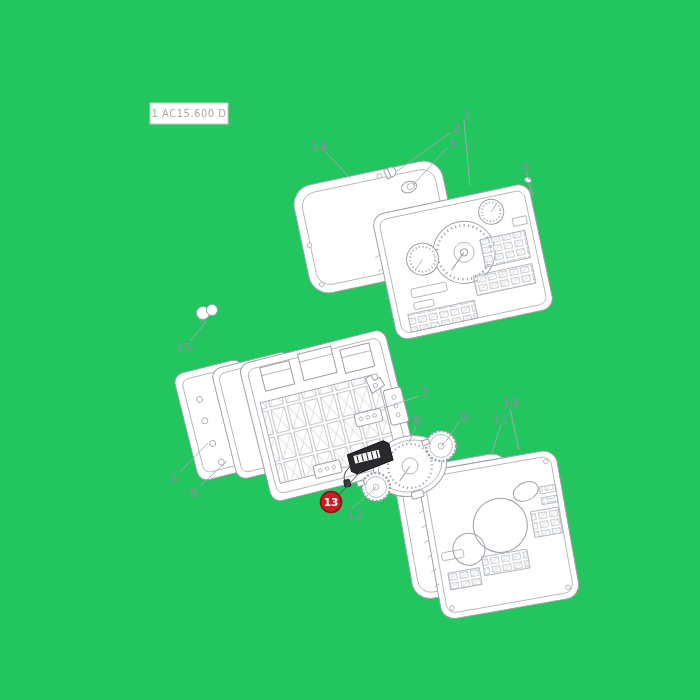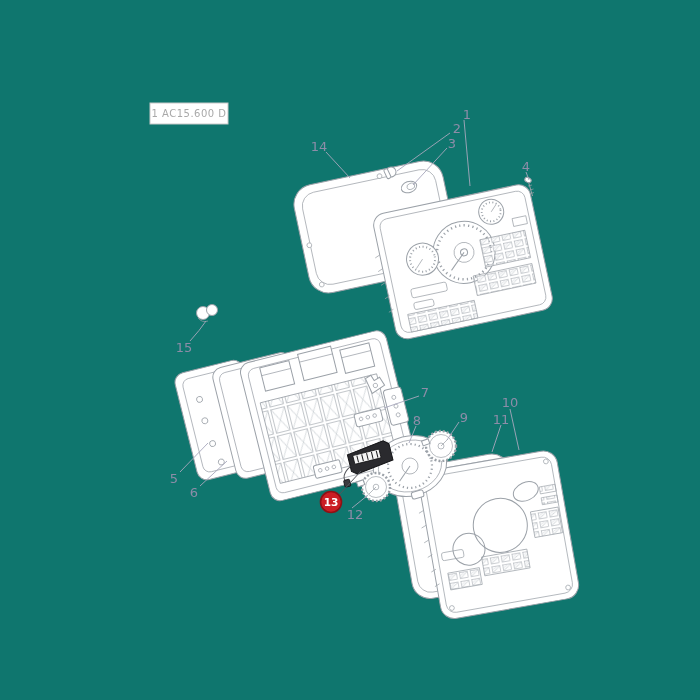--- a/index.html
+++ b/index.html
@@ -1,16 +1,16 @@
 <!DOCTYPE html>
 <html><head>
 <meta charset="utf-8">
 <style>
   html,body{margin:0;padding:0;background:#ffffff;}
-  .canvas{position:relative;width:700px;height:700px;background:#0f766e;overflow:hidden;
+  .canvas{position:relative;width:700px;height:700px;background:#22c55e;overflow:hidden;
           font-family:"DejaVu Sans", sans-serif;}
   svg text{font-family:"DejaVu Sans", sans-serif;}
   .callout{font-size:13px;fill:#8d8da8;}
   .badge-txt{font-size:10.5px;font-weight:bold;fill:#ffffff;}
   .figcode{font-size:10px;fill:#a9a9a9;letter-spacing:.5px;}
   .ln{stroke:#9ba1a8;fill:none;stroke-width:1;}
   .lnw{stroke:#9ba1a8;fill:#ffffff;stroke-width:1;}
   .thin{stroke-width:.7;}
   .leader{stroke:#a7a7bc;stroke-width:.9;fill:none;}
   .darkln{stroke:#55565c;stroke-width:1;fill:none;}

